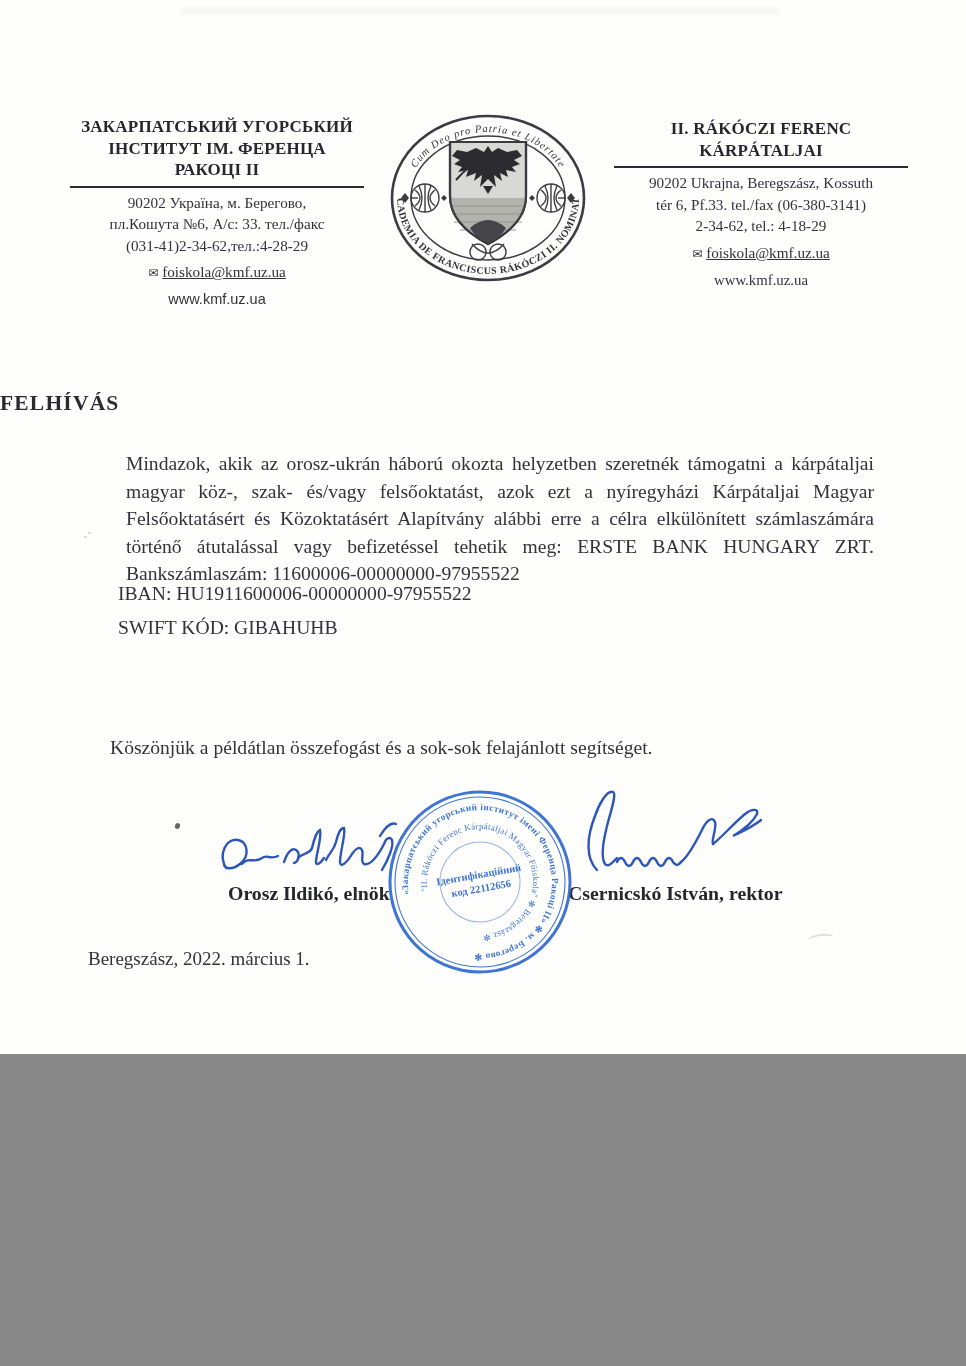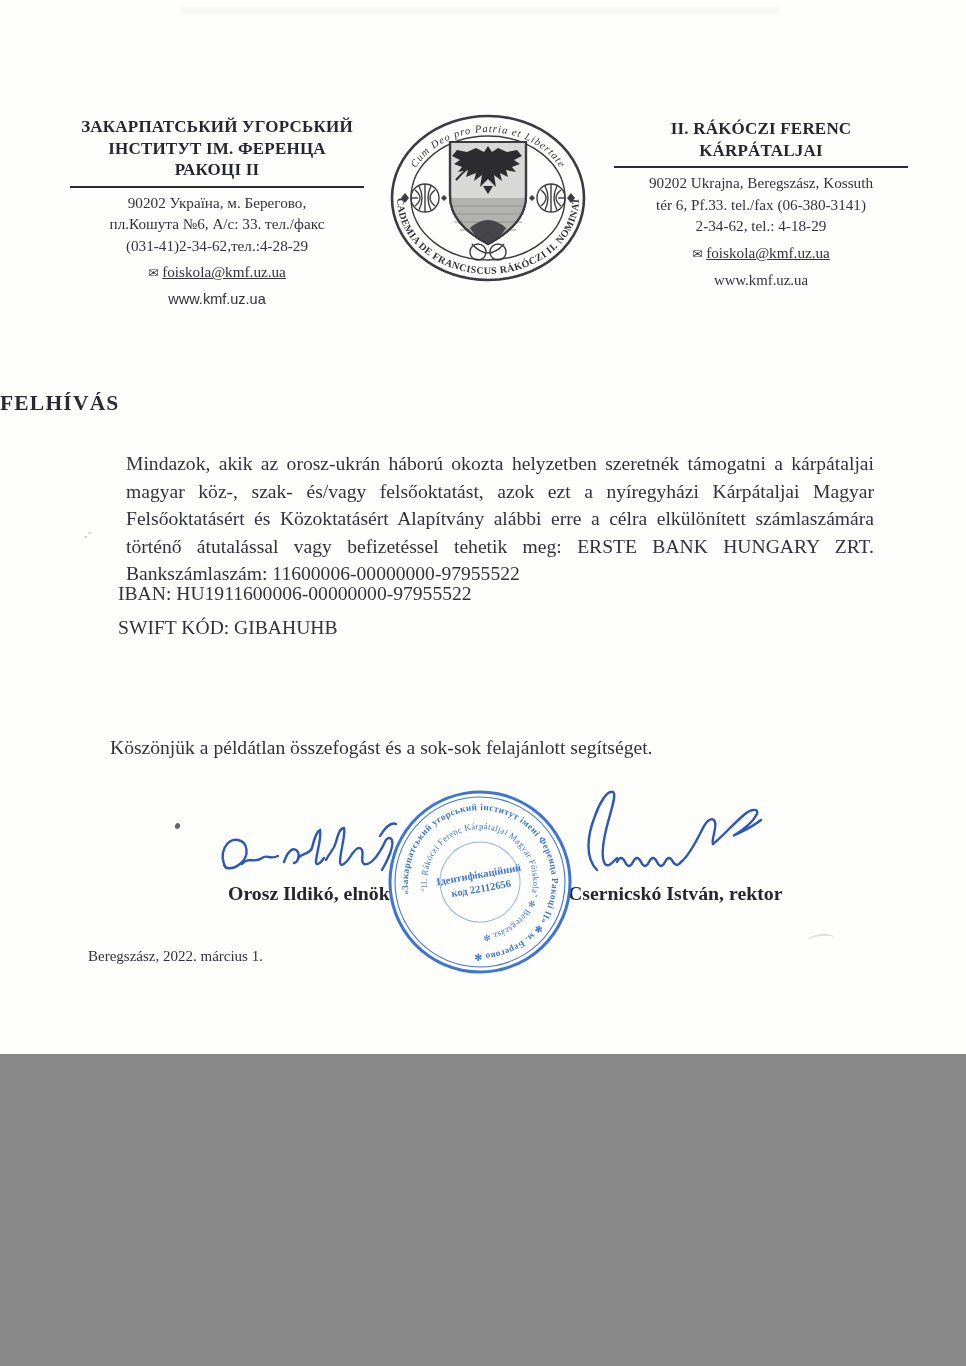--- a/index.html
+++ b/index.html
@@ -22,21 +22,21 @@
   
   .doc-title{position:absolute;left:0;top:391px;width:100%;
     font-size:21.5px;font-weight:bold;letter-spacing:1.2px;color:#2a2a33;}
   
   .para{position:absolute;left:126px;top:450px;width:748px;
     font-size:19.6px;line-height:27.6px;text-align:justify;}
   .bline{position:absolute;left:110px;font-size:19.6px;white-space:nowrap;margin-left:8px;}
   .closing{position:absolute;left:110px;top:737px;font-size:19.6px;}
   
   .sig-name{position:absolute;font-size:19.8px;font-weight:bold;color:#26262e;white-space:nowrap;}
-  .date-line{position:absolute;left:88px;top:948px;font-size:15px;text-align:center;}
+  .date-line{position:absolute;left:88px;top:948px;font-size:19px;text-align:center;}
   
   .dot-artifact{position:absolute;left:175px;top:823px;width:5px;height:6px;border-radius:50%;
     background:#3c3c42;opacity:.8;transform:rotate(20deg);}
   .speck{position:absolute;left:84px;top:532px;width:9px;height:7px;opacity:.45;}
   .speck:before{content:"";position:absolute;left:4px;top:0;width:3px;height:2px;background:#9aa0a8;border-radius:50%;}
   .speck:after{content:"";position:absolute;left:0;top:4px;width:3px;height:2px;background:#9aa0a8;border-radius:50%;}
   .smudge-bl{position:absolute;left:24px;top:1320px;width:155px;height:32px;opacity:.28;
     background:radial-gradient(ellipse at 30% 70%, #7d8aa0 0%, #aab3c2 45%, transparent 75%);
     filter:blur(2px);}
   .top-streak{position:absolute;left:180px;top:8px;width:600px;height:6px;opacity:.05;background:#555;filter:blur(2px);}

